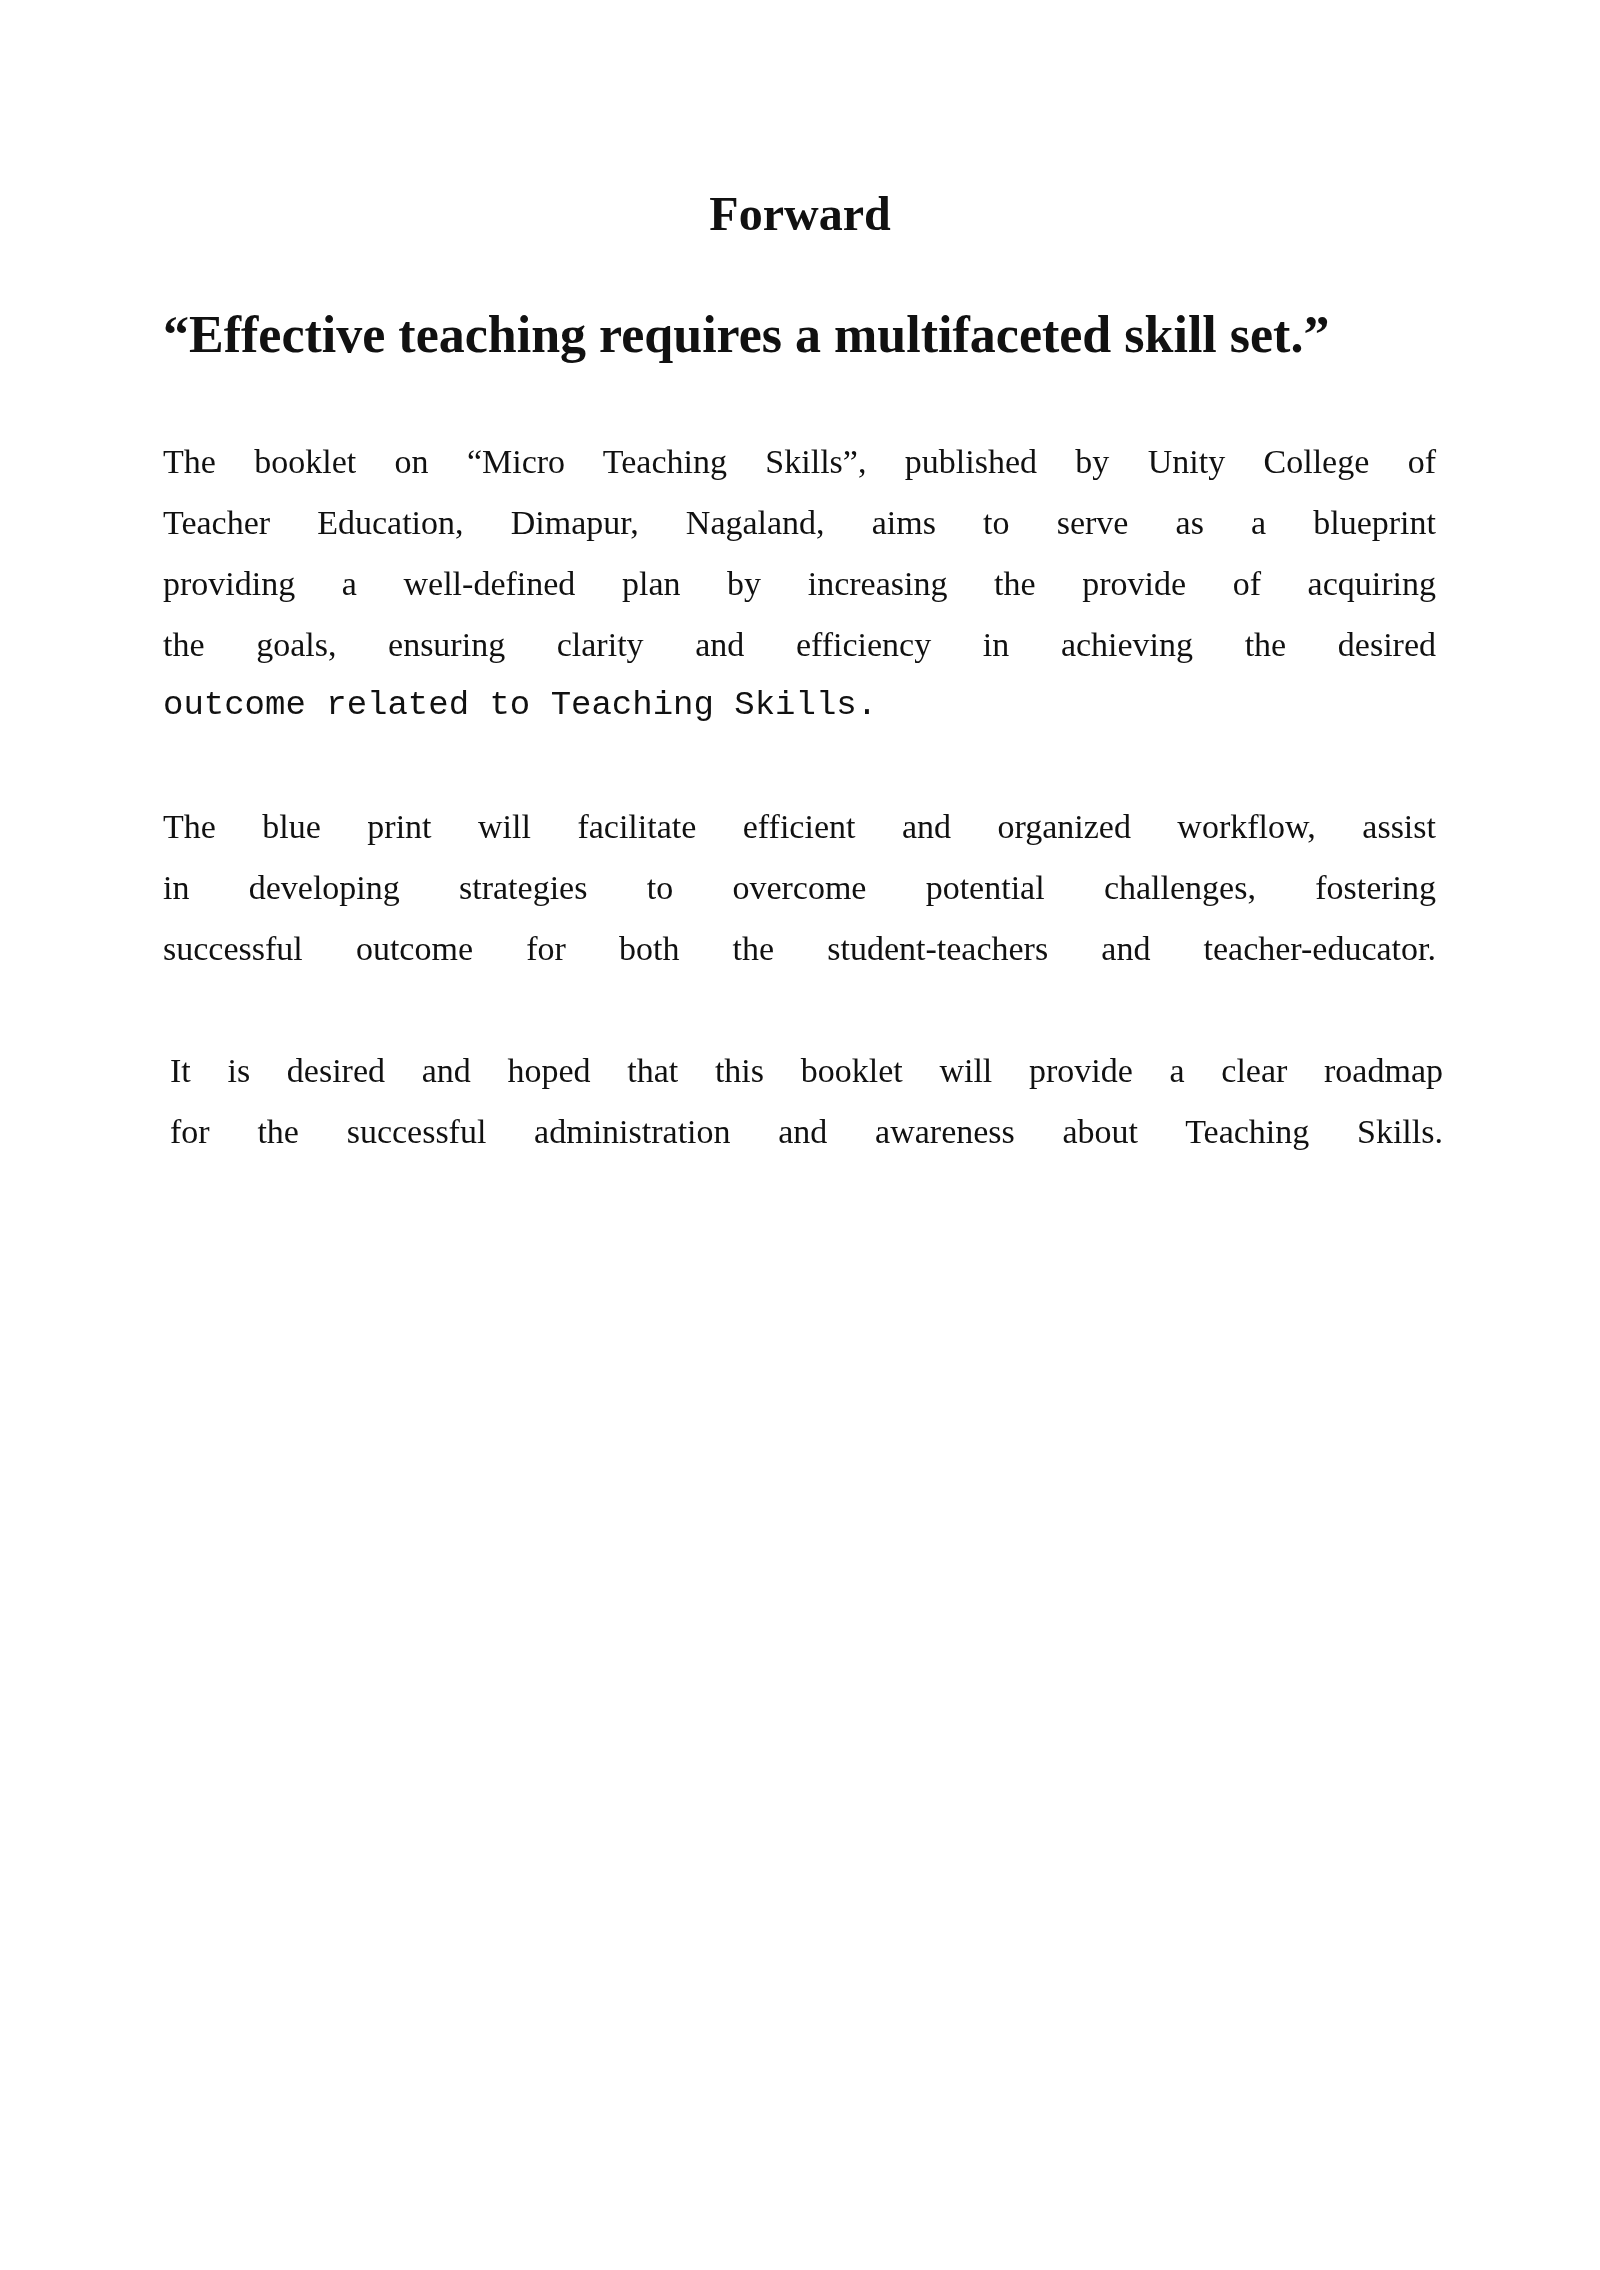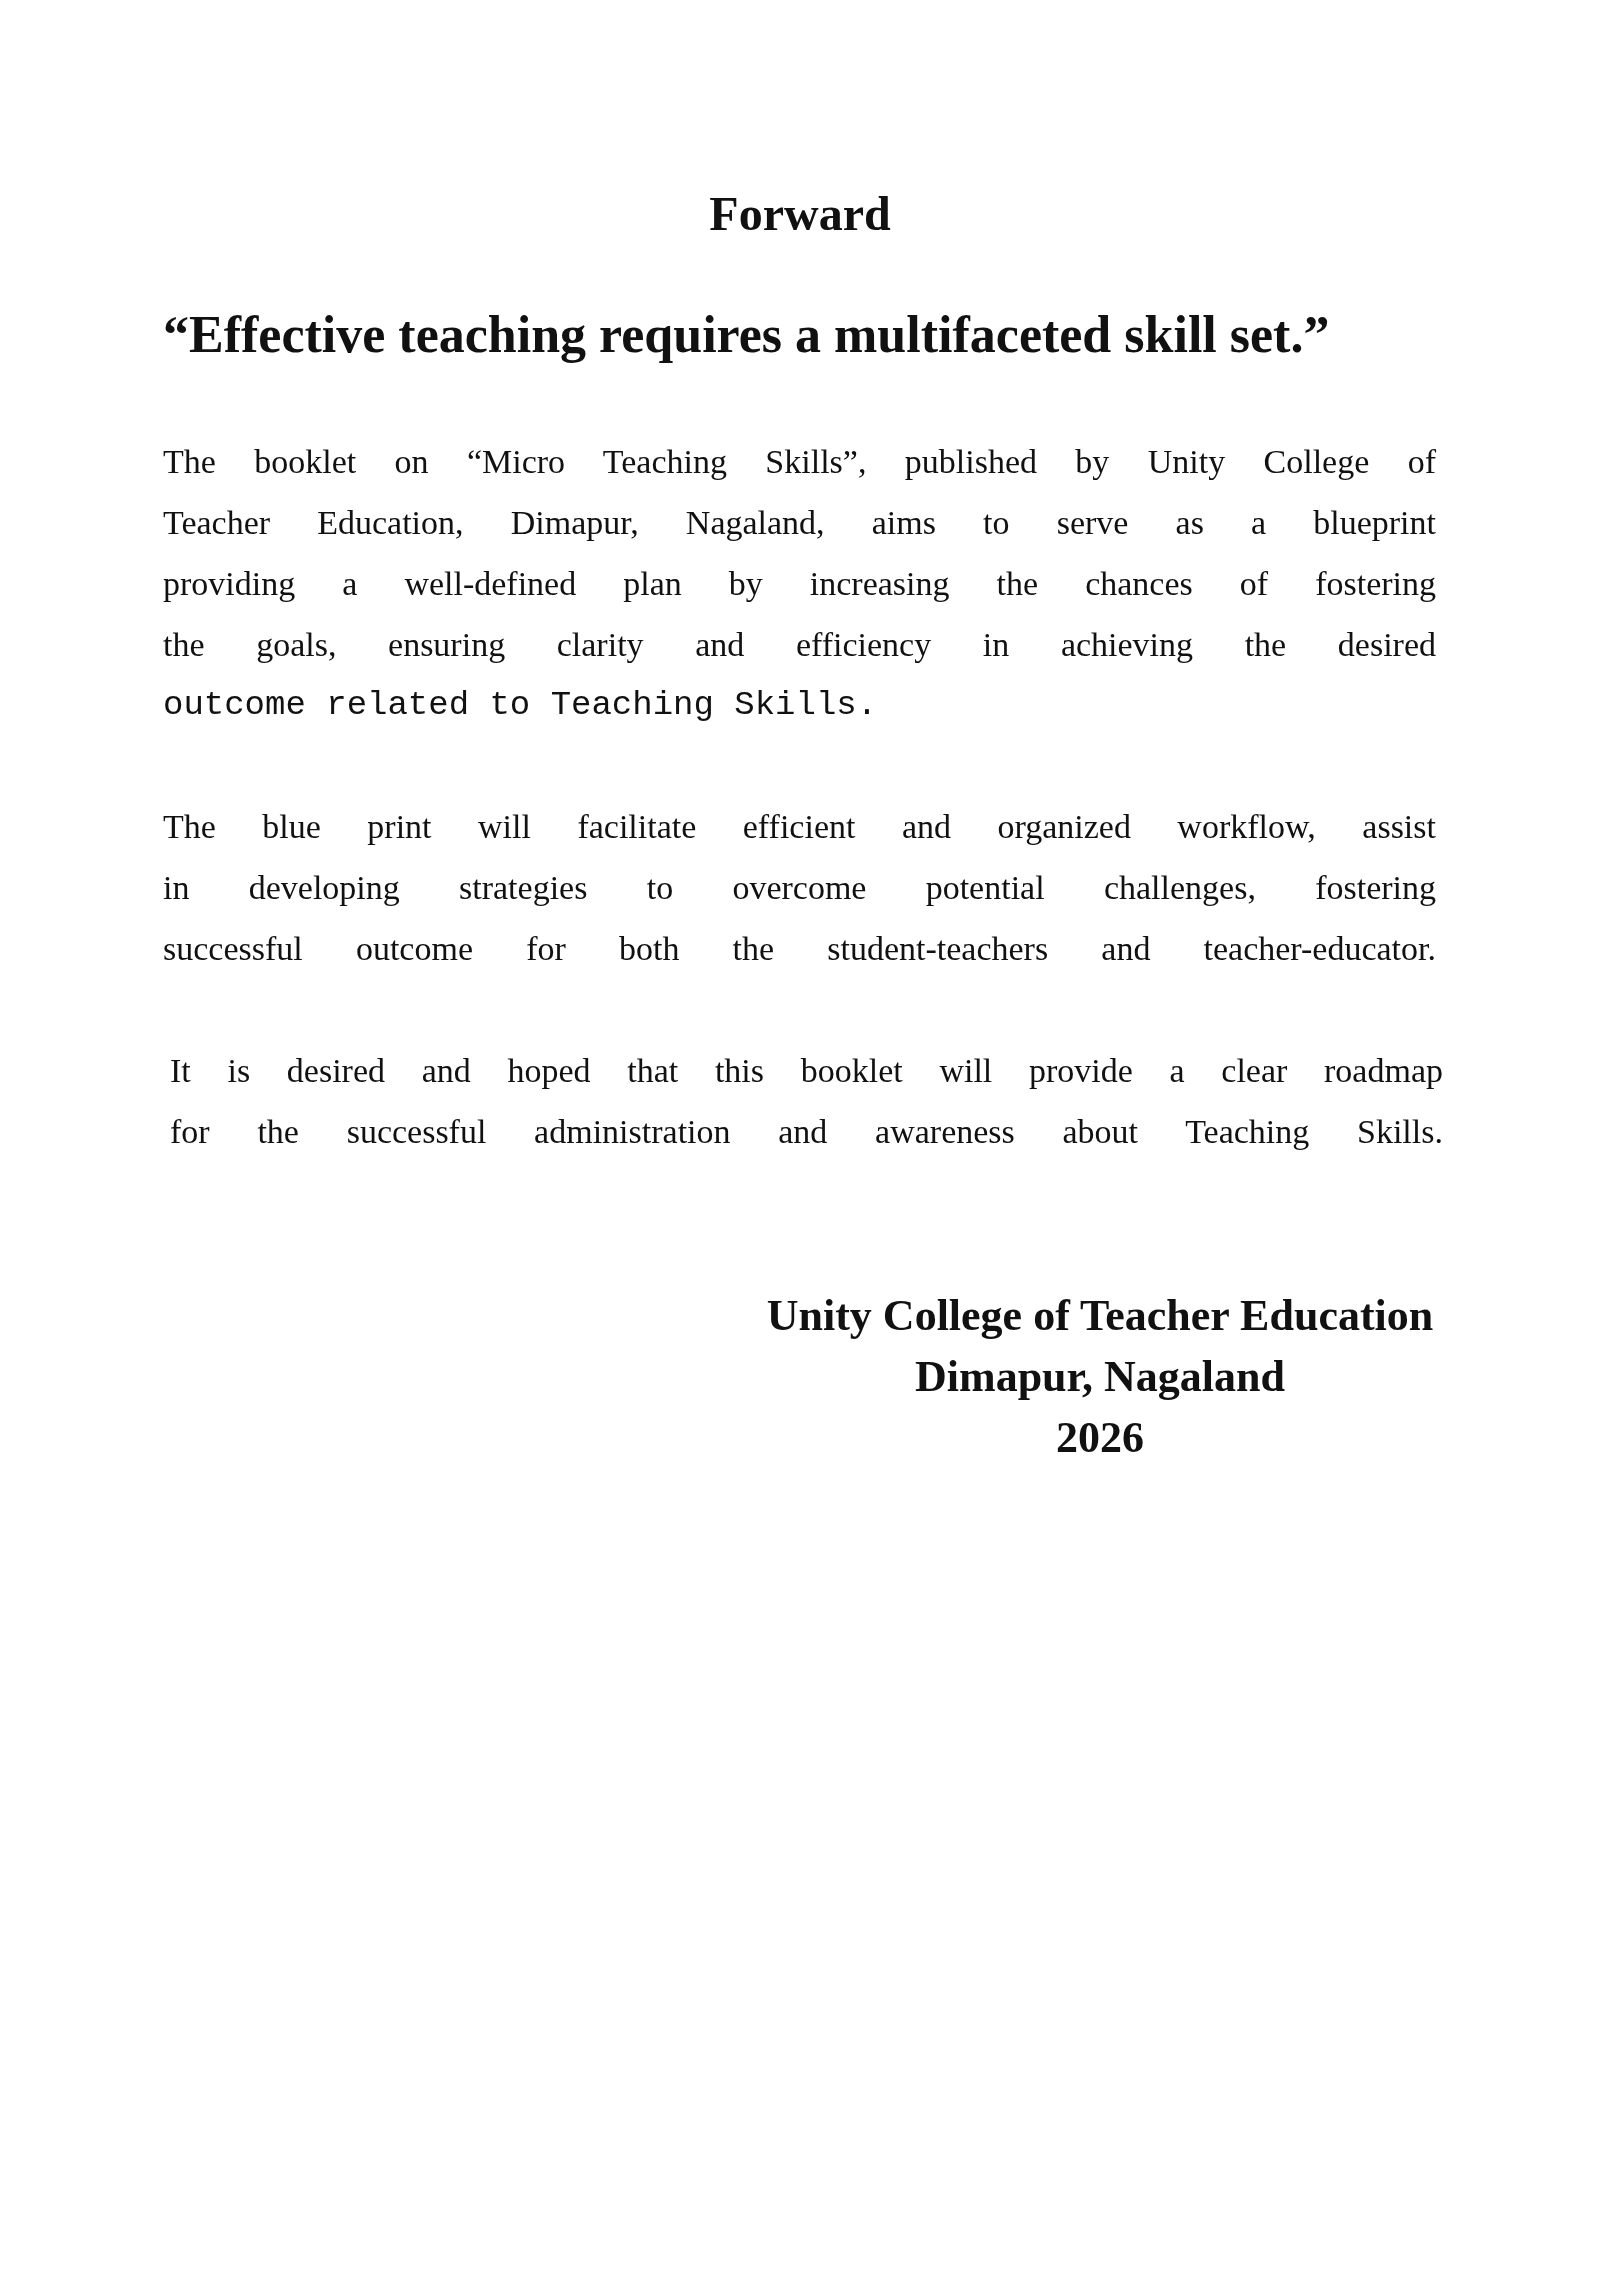--- a/index.html
+++ b/index.html
@@ -25,34 +25,29 @@
 <body>
 
 <div class="page">
   <div class="title">Forward</div>
 
   <div class="quote">“Effective teaching requires a multifaceted skill set.”</div>
 
   <div class="para p1">
     <span class="line">The booklet on “Micro Teaching Skills”, published by Unity College of</span>
     <span class="line">Teacher Education, Dimapur, Nagaland, aims to serve as a blueprint</span>
-    <span class="line">providing a well-defined plan by increasing the chances of fostering</span>
+    <span class="line">providing a well-defined plan by increasing the provide of acquiring</span>
     <span class="line">the goals, ensuring clarity and efficiency in achieving the desired</span>
     <span class="line last">outcome related to Teaching Skills.</span>
   </div>
 
   <div class="para p2">
     <span class="line">The blue print will facilitate efficient and organized workflow, assist</span>
     <span class="line">in developing strategies to overcome potential challenges, fostering</span>
     <span class="line">successful outcome for both the student-teachers and teacher-educator.</span>
   </div>
 
   <div class="para p3">
     <span class="line">It is desired and hoped that this booklet will provide a clear roadmap</span>
     <span class="line">for the successful administration and awareness about Teaching Skills.</span>
   </div>
 
-  <div class="sig">
-    <div>Unity College of Teacher Education</div>
-    <div>Dimapur, Nagaland</div>
-    <div>2026</div>
-  </div>
 </div>
 
 </body></html>

